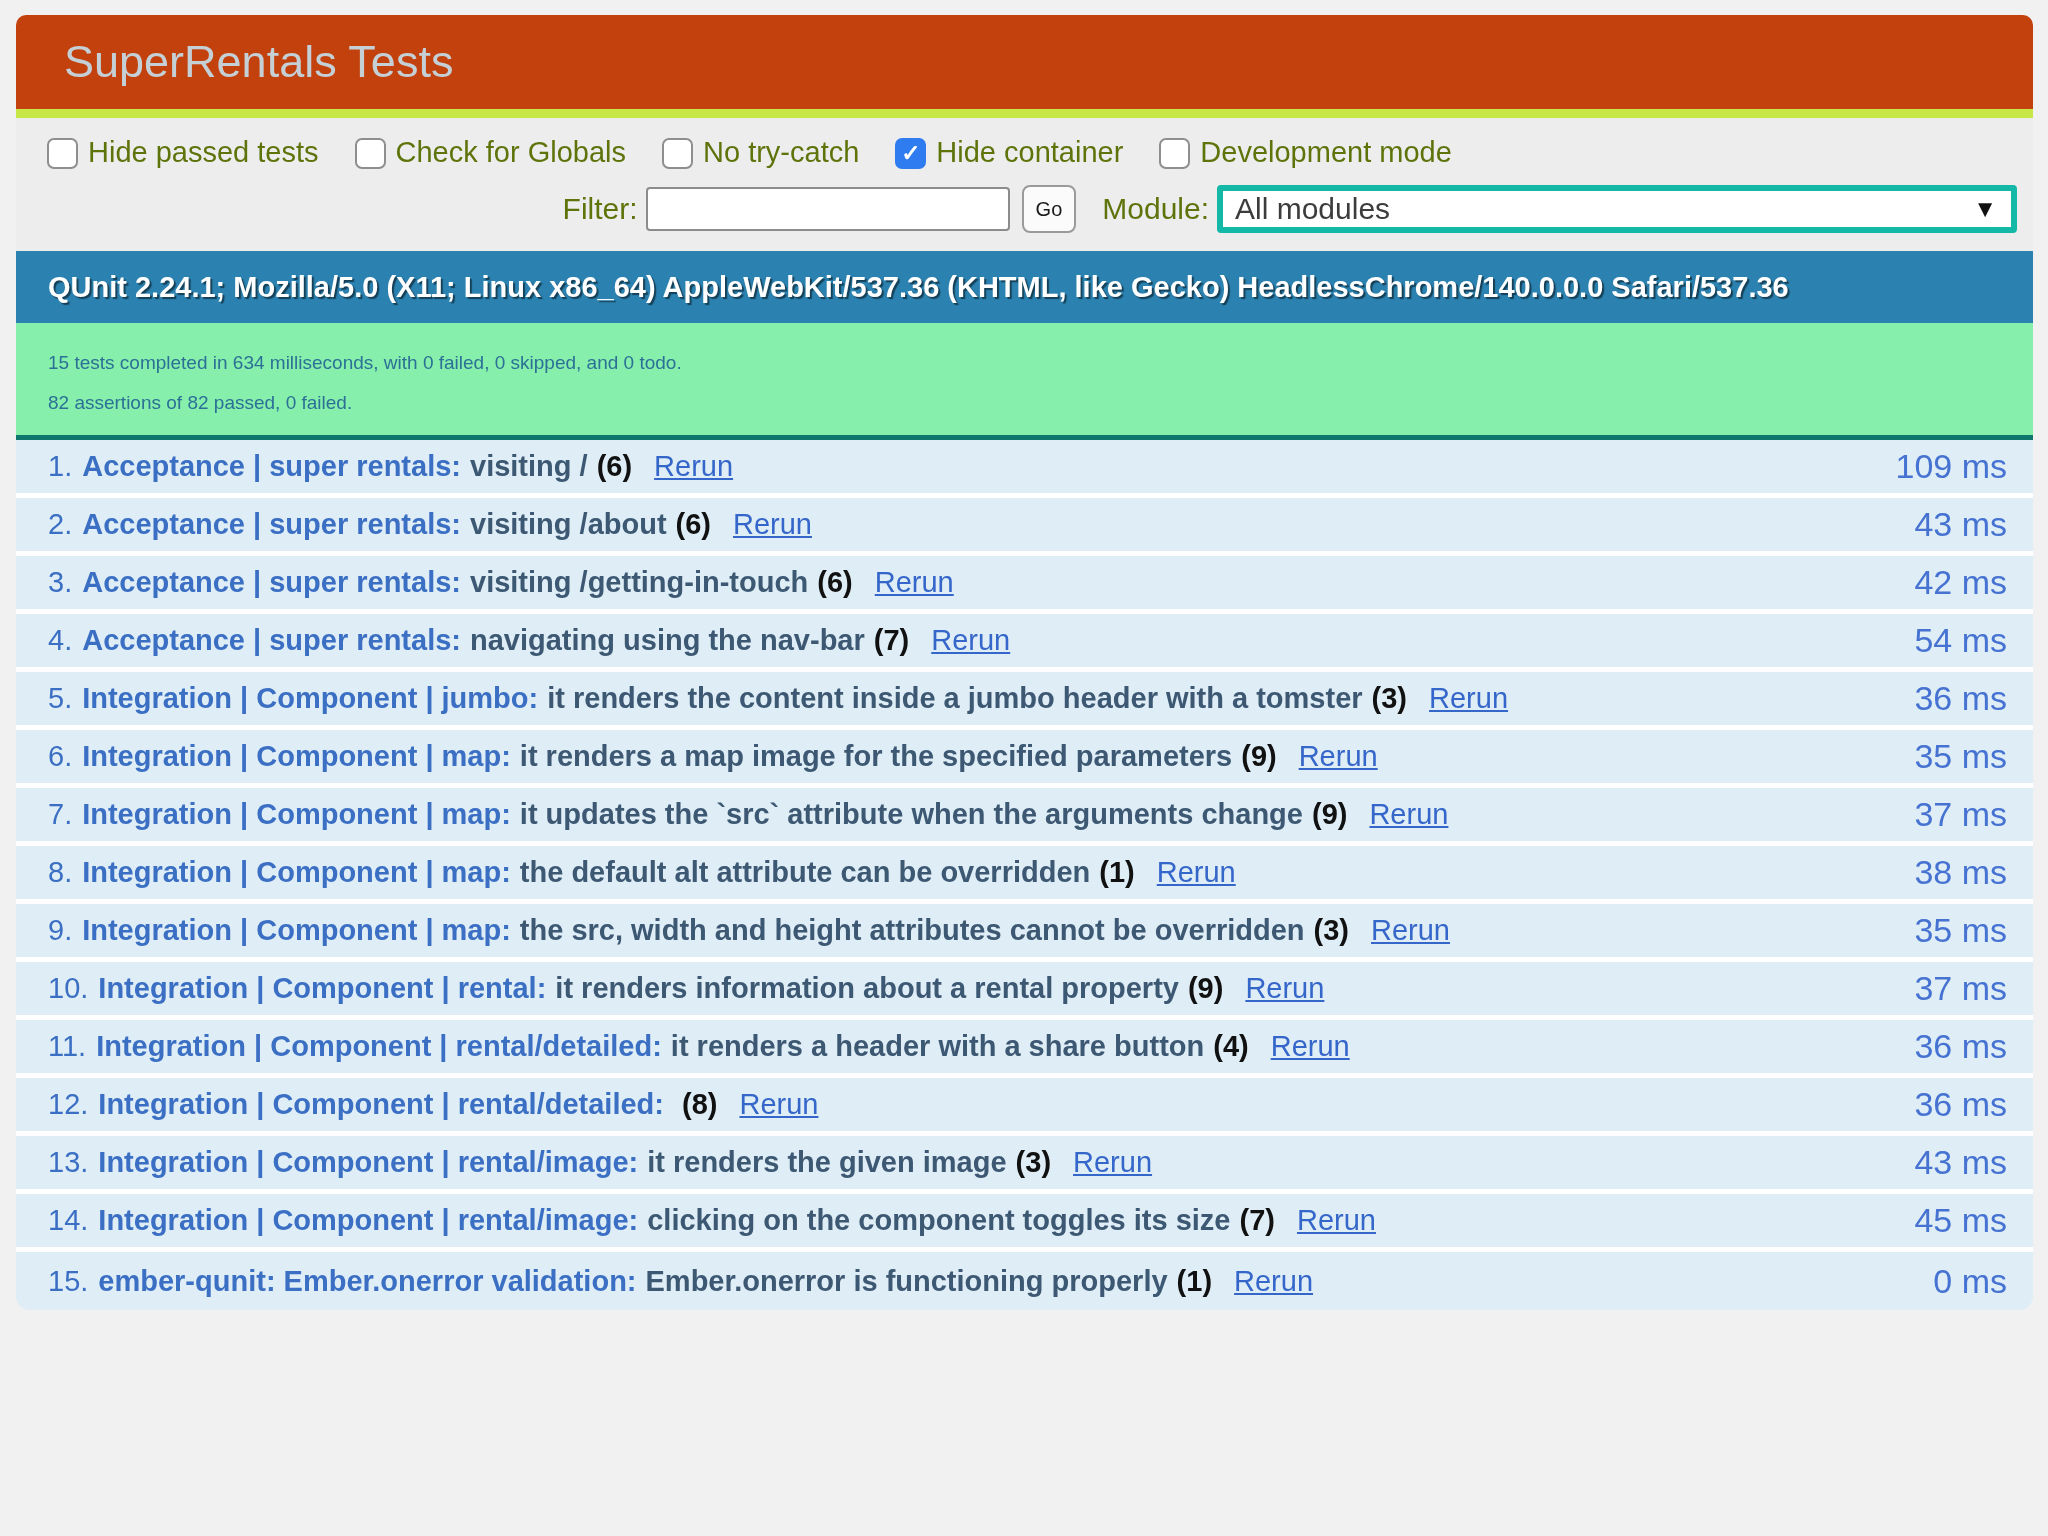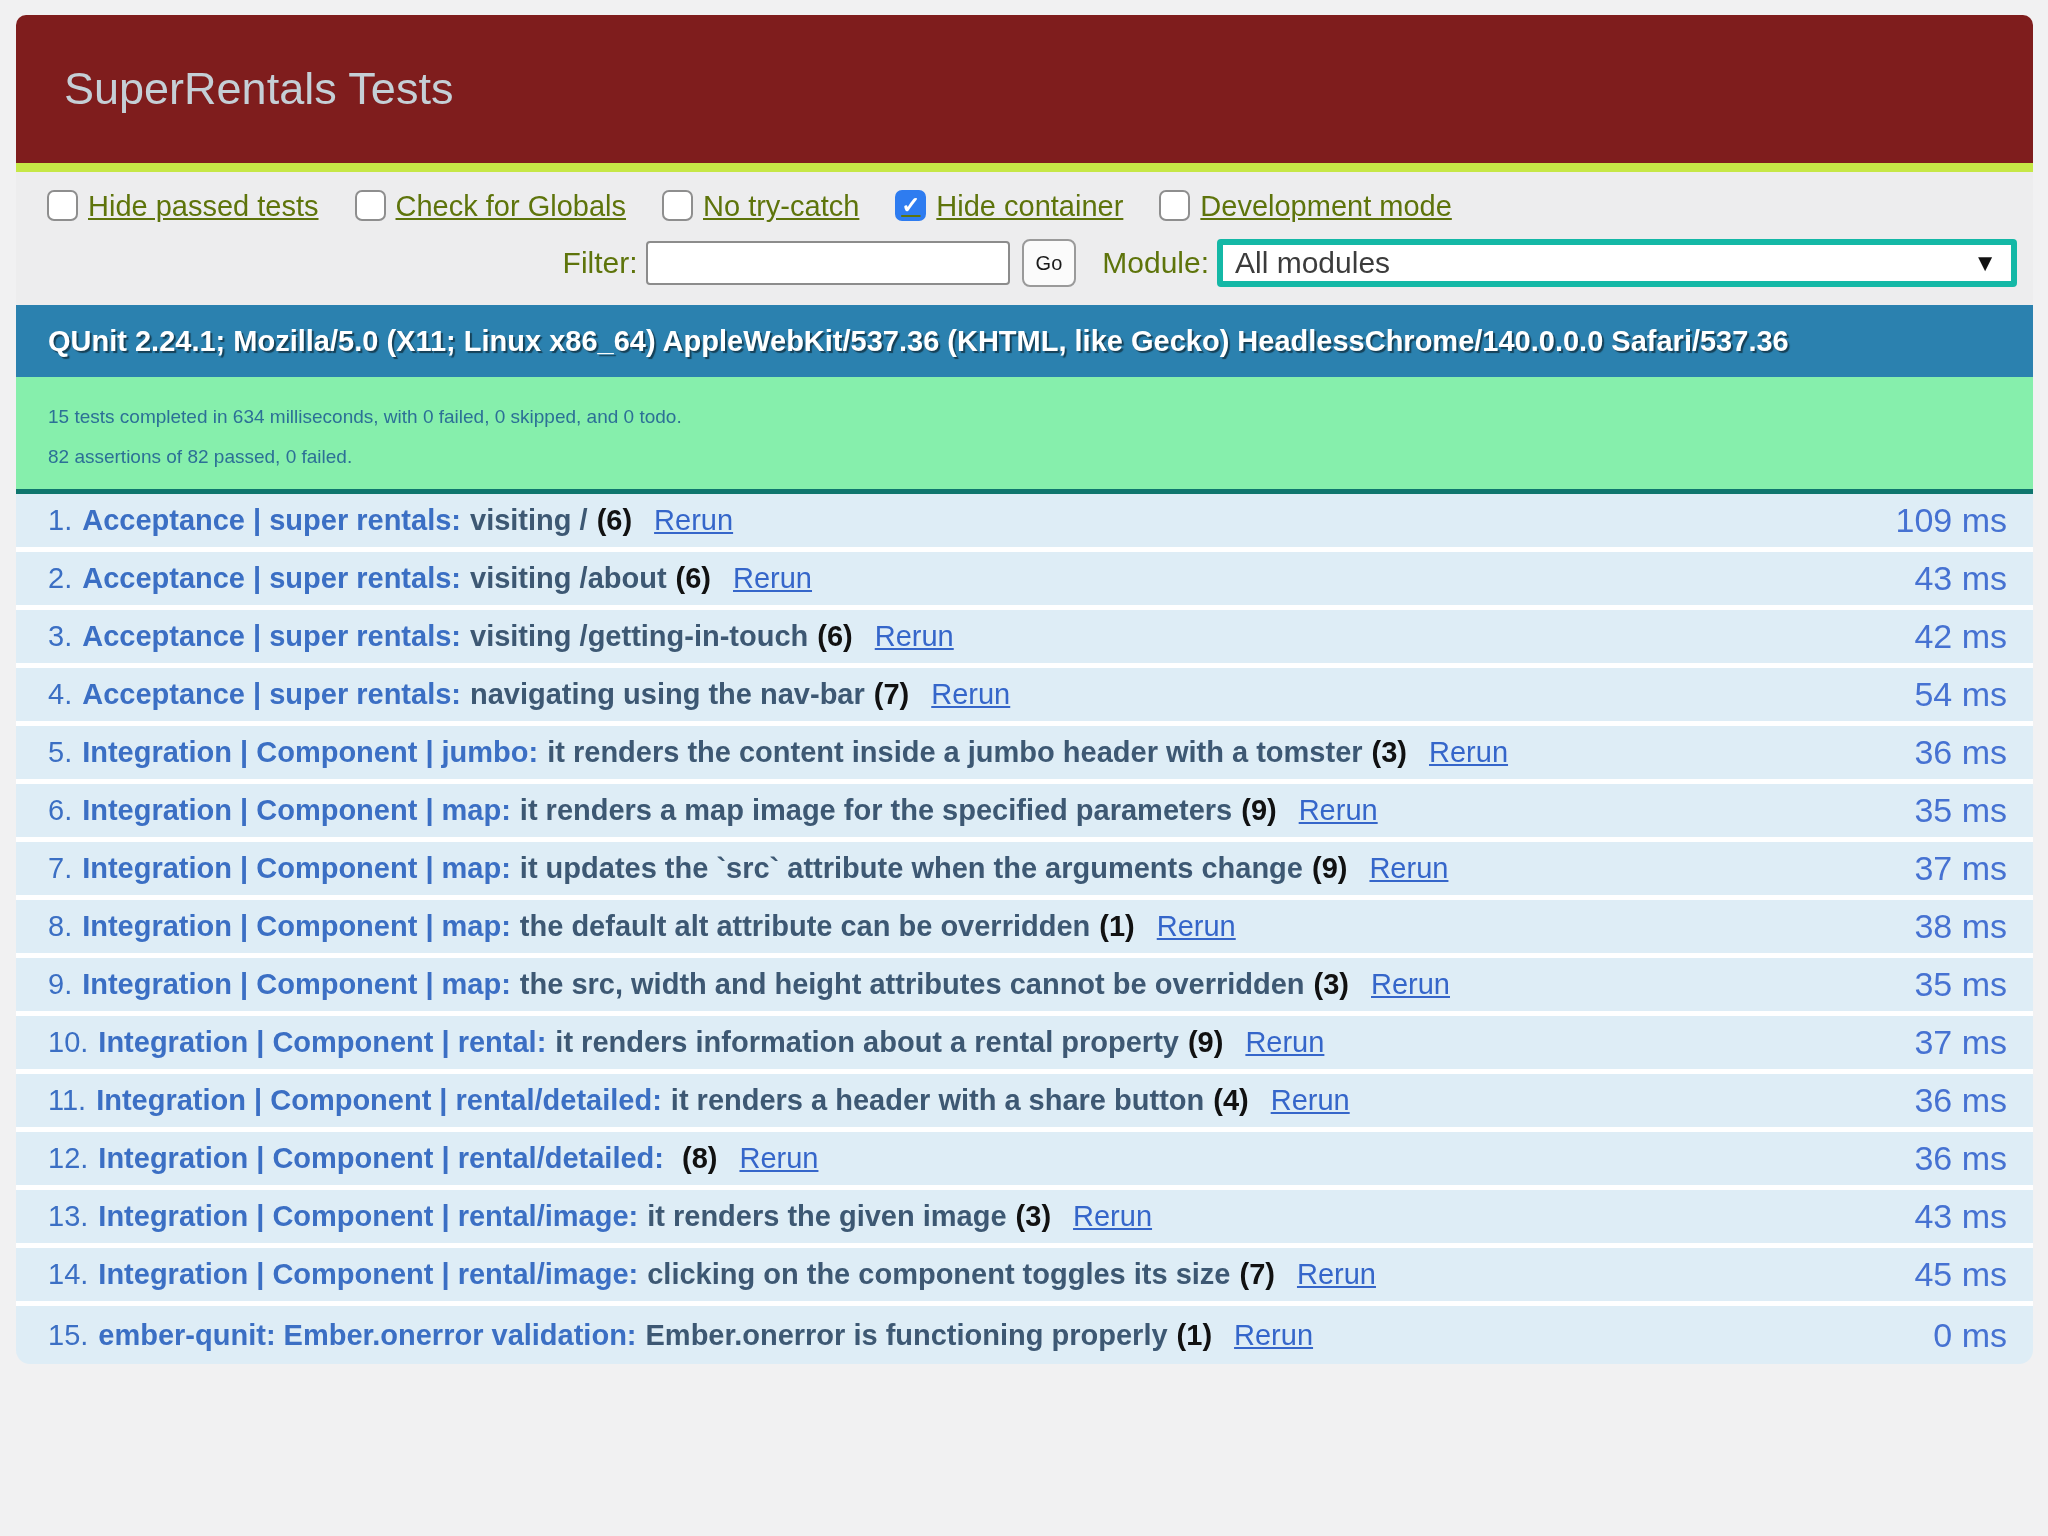--- a/index.html
+++ b/index.html
@@ -7,39 +7,39 @@
   body {
     width: 2048px; height: 1536px;
     background: #F1F1F2;
     font-family: "Liberation Sans", sans-serif;
     overflow: hidden;
   }
   #app { position: absolute; left: 16px; top: 15px; width: 2017px; }
 
   
   .qunit-header {
-    background: #7f1d1d;
-    height: 148px;
+    background: #c2410c;
+    height: 94px;
     border-radius: 10px 10px 0 0;
     display: flex; align-items: center;
     padding-left: 48px;
     color: #C5CFD6;
     font-size: 45px;
     font-weight: 400;
   }
   .qunit-banner { height: 9px; background: #C6E746; }
 
   
   .toolbar { background: #EDEDEE; padding: 18px 16px 18px 16px; }
   .cb-row {
     display: flex; align-items: center;
     margin-left: 15px;
     font-size: 29px; color: #5E740B;
   }
-  .cb-item { display: flex; align-items: flex-start; margin-right: 36px; cursor: default; text-decoration: underline; }
+  .cb-item { display: flex; align-items: flex-end; margin-right: 36px; cursor: default; }
   .checkbox {
     width: 31px; height: 31px;
     border: 2px solid #8E8E8E; border-radius: 7px;
     background: #FFF; margin-right: 10px;
     display: flex; align-items: center; justify-content: center;
     flex: none;
   }
   .checkbox.checked {
     background: #2E7CF0; border-color: #2E7CF0;
     color: #FFF; font-size: 23px; font-weight: bold;

